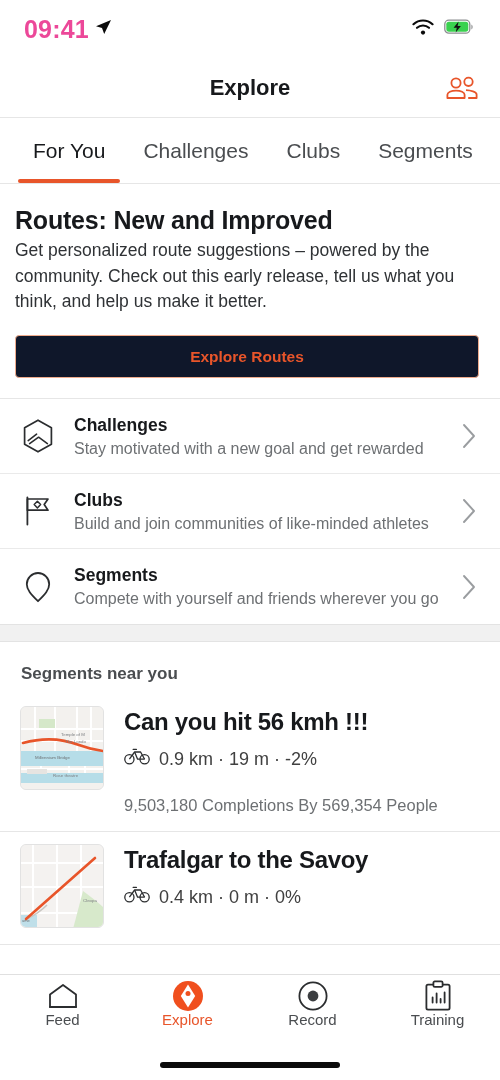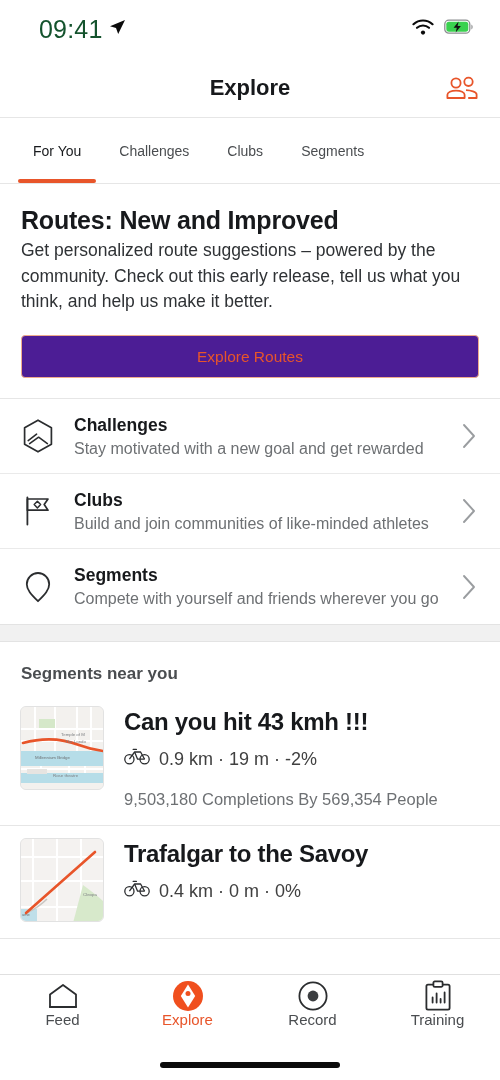--- a/index.html
+++ b/index.html
@@ -11,59 +11,59 @@
   }
   .phone { position: relative; width: 500px; height: 1080px; background: #fff; display: flex; flex-direction: column; }
 
   
   .statusbar {
     height: 58px; flex: 0 0 58px;
     display: flex; align-items: center; justify-content: space-between;
     padding: 0 26px 0 24px;
   }
   .sb-left { display: flex; align-items: center; gap: 4px; }
-  .sb-time { font-size: 25px; font-weight: normal; color: #14532d; letter-spacing: .2px; margin-left: 15px; }
+  .sb-time { font-size: 25px; font-weight: bold; color: #ec4899; letter-spacing: .2px; }
   .sb-right { display: flex; align-items: center; gap: 10px; }
 
   
   .header {
     height: 60px; flex: 0 0 60px;
     display: flex; align-items: center; justify-content: center;
     position: relative; border-bottom: 1px solid #e6e6e6;
   }
   .header-title { font-size: 22px; font-weight: bold; color: #17191c; }
   .header-action { position: absolute; right: 20px; top: 50%; transform: translateY(-50%); display: flex; }
 
   
   .tabs {
     height: 66px; flex: 0 0 66px;
     display: flex; align-items: stretch;
     padding: 0 14px; border-bottom: 1px solid #e6e6e6;
   }
   .tab {
     position: relative; display: flex; align-items: center; 
-    padding: 0 19px; font-size: 14px; color: #4a4d50; white-space: nowrap;
+    padding: 0 19px; font-size: 21px; color: #4a4d50; white-space: nowrap;
   }
   .tab.active { color: #17191c; }
   .tab.active::after {
     content: ""; position: absolute; left: 4px; right: 4px; bottom: 0;
     height: 4px; background: #e8552a; border-radius: 2px;
   }
 
   
   .content { flex: 1 1 auto; overflow: hidden; }
 
   
-  .promo { padding: 22px 21px 20px 21px; }
+  .promo { padding: 22px 21px 20px 15px; }
   .promo-title { font-size: 25px; font-weight: bold; color: #17191c; letter-spacing: -.2px; }
   .promo-desc { margin-top: 3px; font-size: 17.5px; line-height: 1.47; color: #2f3235; }
   .promo-btn {
     margin-top: 20px; height: 43px; width: 100%;
-    border: 1px solid #efab8c; border-radius: 4px; background: #4c1d95;
-    color: #e8552a; font-size: 15.5px; font-weight: normal;
+    border: 1px solid #efab8c; border-radius: 4px; background: #0f172a;
+    color: #e8552a; font-size: 15.5px; font-weight: bold;
     display: flex; align-items: center; justify-content: center;
     font-family: "Liberation Sans", sans-serif; cursor: pointer;
   }
 
   
   .navlist { border-top: 1px solid #e6e6e6; }
   .navrow {
     display: flex; align-items: center; gap: 18px;
     padding: 14px 20px 14px 20px; height: 75px;
     border-bottom: 1px solid #eaeaea; cursor: pointer;
@@ -85,21 +85,21 @@
     border-bottom: 1px solid #e6e6e6; cursor: pointer; align-items: flex-start;
   }
   .segmap {
     flex: 0 0 84px; height: 84px; border-radius: 6px; overflow: hidden;
     border: 1px solid #e2e2e2; background: #f0eeeb; position: relative;
   }
   .segmap svg { display: block; }
   .seginfo { flex: 1 1 auto; min-width: 0; padding-top: 2px; }
   .segtitle { font-size: 24px; font-weight: bold; color: #17191c; letter-spacing: -.3px; }
   .segstats { margin-top: 10px; display: flex; align-items: flex-end; gap: 9px; font-size: 18px; color: #404040; }
-  .segcount { margin-top: 20px; font-size: 16.5px; color: #6d7073; }
+  .segcount { margin-top: 26px; font-size: 16.5px; color: #6d7073; }
 
   
   .tabbar {
     flex: 0 0 76px; height: 76px; display: flex; align-items: flex-start;
     border-top: 1px solid #e0e0e0; background: #fff; padding-top: 6px;
   }
   .tabitem { flex: 1 1 0; display: flex; flex-direction: column; align-items: center; cursor: pointer; }
   .tabitem-label { font-size: 15px; color: #4a4d50; }
   .tabitem.active .tabitem-label { color: #e8552a; }
   .tabitem-icon { height: 30px; display: flex; align-items: center; justify-content: center; }
@@ -249,21 +249,21 @@
           <rect x="18" y="12" width="16" height="9" fill="#d5e8c9"></rect>
           <rect x="6" y="62" width="20" height="5" fill="#e6e4e1"></rect>
           <path d="M2 36 C20 31, 40 31, 58 38 C66 41, 74 43, 82 44" stroke="#e8552a" stroke-width="2.6" fill="none" stroke-linecap="round"></path>
           <text x="40" y="29" font-family="Liberation Sans, sans-serif" font-size="4.4" fill="#7e8184">Temple of M</text>
           <text x="44" y="35.6" font-family="Liberation Sans, sans-serif" font-size="4.4" fill="#7e8184">The Londo</text>
           <text x="14" y="52" font-family="Liberation Sans, sans-serif" font-size="4.4" fill="#6d7073">Millennium Bridge</text>
           <text x="32" y="70" font-family="Liberation Sans, sans-serif" font-size="4.4" fill="#7e8184">Rose theatre</text>
         </svg>
       </div>
       <div class="seginfo">
-        <div class="segtitle">Can you hit 43 kmh !!!</div>
+        <div class="segtitle">Can you hit 56 kmh !!!</div>
         <div class="segstats">
           <span>
             <svg width="26" height="19" viewBox="0 0 26 19">
               <circle cx="5.4" cy="13.2" r="4.6" fill="none" stroke="#2b2d2f" stroke-width="1.3"></circle>
               <circle cx="20.6" cy="13.2" r="4.6" fill="none" stroke="#2b2d2f" stroke-width="1.3"></circle>
               <path d="M5.4 13.2 L10.6 6 L16.6 6 L20.6 13.2" fill="none" stroke="#2b2d2f" stroke-width="1.3" stroke-linejoin="round"></path>
               <path d="M10.6 6 L13.6 13.2 L20.6 13.2" fill="none" stroke="#2b2d2f" stroke-width="1.3" stroke-linejoin="round"></path>
               <path d="M9.2 3.4 H12.4" stroke="#2b2d2f" stroke-width="1.3" stroke-linecap="round"></path>
             </svg>
           </span>

